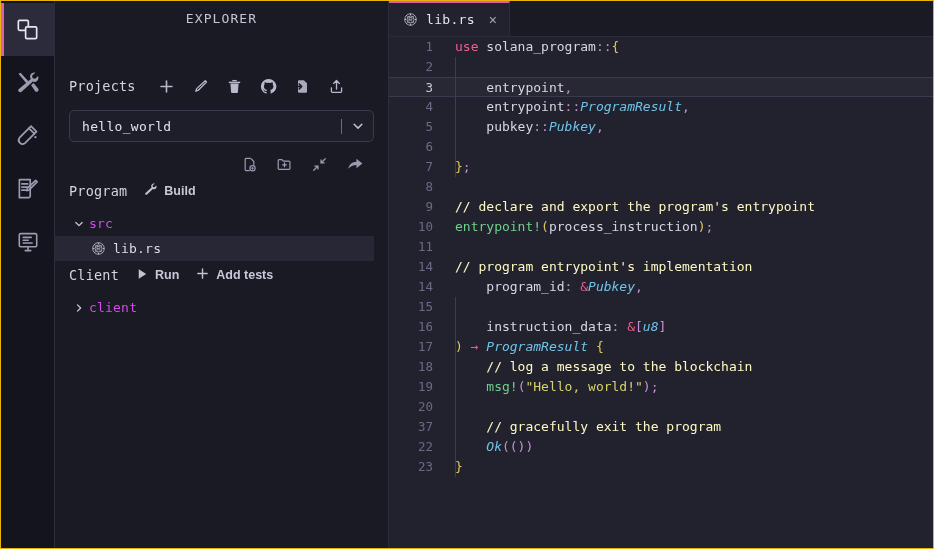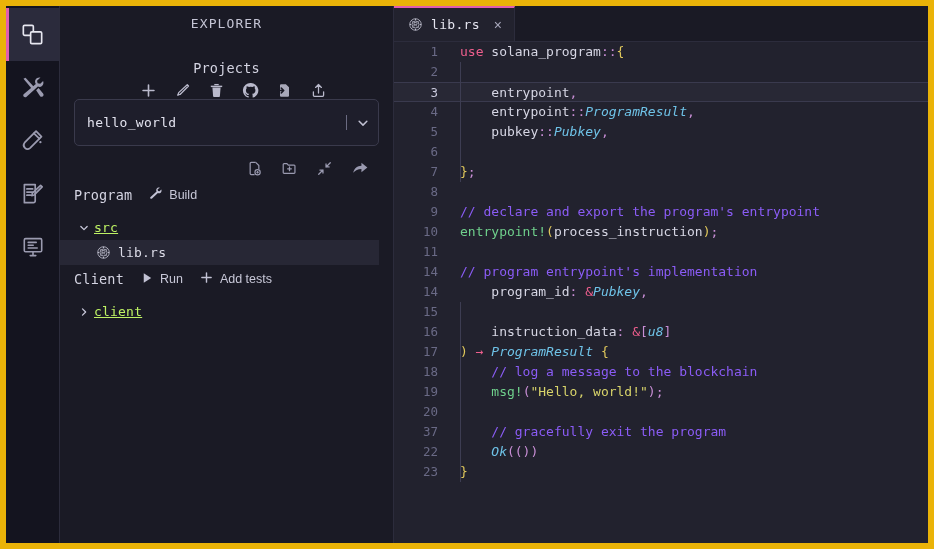--- a/index.html
+++ b/index.html
@@ -14,21 +14,21 @@
   body {
     font-family: "DejaVu Sans Mono", "Liberation Mono", monospace;
     -webkit-font-smoothing: antialiased;
   }
 
   #app {
     width: 934px;
     height: 549px;
     display: flex;
     background: #1a1a25;
-    border: 6px solid #eab308;
+    border: 1px solid #eab308;
     overflow: hidden;
     position: relative;
   }
 
   
   .activity-bar {
     width: 54px;
     flex: 0 0 54px;
     background: #14141f;
     border-right: 1px solid #2c2c3c;
@@ -89,22 +89,21 @@
     padding: 0 14px;
     flex: 1 1 auto;
     overflow: hidden;
   }
 
   
   .section-row {
     display: flex;
     align-items: center;
     height: 30px;
-    margin-top: 18px;
-    flex-direction: column;
+    margin-top: 34px;
   }
 
   .section-label {
     font-size: 13.5px;
     color: #d4d4e2;
     font-family: "DejaVu Sans Mono", "Liberation Mono", monospace;
     letter-spacing: 0.2px;
   }
 
   .proj-icons {
@@ -121,21 +120,21 @@
     align-items: center;
     justify-content: center;
     color: #b9b9cb;
     cursor: pointer;
   }
   .icon-btn svg { display: block; }
 
   
   .project-select {
     margin-top: 9px;
-    height: 47px;
+    height: 32px;
     border: 1px solid #3a3a4c;
     border-radius: 5px;
     background: #1e1e2b;
     display: flex;
     align-items: center;
     padding: 0 8px 0 12px;
     cursor: pointer;
   }
   .project-select .val {
     flex: 1 1 auto;
@@ -174,20 +173,21 @@
     font-family: "DejaVu Sans Mono", "Liberation Mono", monospace;
     letter-spacing: 0.2px;
   }
   .group-action {
     display: flex;
     align-items: center;
     gap: 6px;
     margin-left: 16px;
     cursor: pointer;
     color: #c2c2d4;
+    font-weight: bold;
   }
   .group-action .ga-label {
     font-size: 12.5px;
     color: #c8c8d8;
     font-family: "Liberation Sans", sans-serif;
   }
 
   
   .tree { margin-top: 6px; }
   .tree-row {
@@ -205,21 +205,21 @@
     display: flex;
     align-items: center;
     justify-content: center;
     color: #c8c8da;
   }
   .tree-label {
     font-size: 13px;
     font-family: "DejaVu Sans Mono", "Liberation Mono", monospace;
     letter-spacing: 0.2px;
   }
-  .tree-label.folder { color: #bef264; text-decoration: underline; }
+  .tree-label.folder { color: #d946ef; }
   .tree-label.file { color: #dcdce8; }
   .tree-indent { width: 22px; flex: 0 0 22px; }
   .rust-ico { margin-right: 7px; display: flex; align-items: center; color: #c3c3d2; }
 
   
   .editor {
     flex: 1 1 auto;
     display: flex;
     flex-direction: column;
     background: #22222e;
@@ -318,21 +318,21 @@
     background: #3d3d52;
   }
 
   
   .t-kw   { color: #ef5f8e; }
   .t-op   { color: #ef5f8e; }
   .t-fn   { color: #6fd08c; }
   .t-type { color: #6fc3e8; font-style: italic; }
   .t-var  { color: #d6d6e4; }
   .t-str  { color: #d7d36a; }
-  .t-cmt  { color: #8b5cf6; }
+  .t-cmt  { color: #fef9c3; }
   .t-punc { color: #c98fd6; }
   .t-brace{ color: #e0c85c; }
   .t-mac  { color: #6fd08c; }
 </style>
 </head>
 <body>
 
 <div id="app">
 
   <div class="activity-bar">

